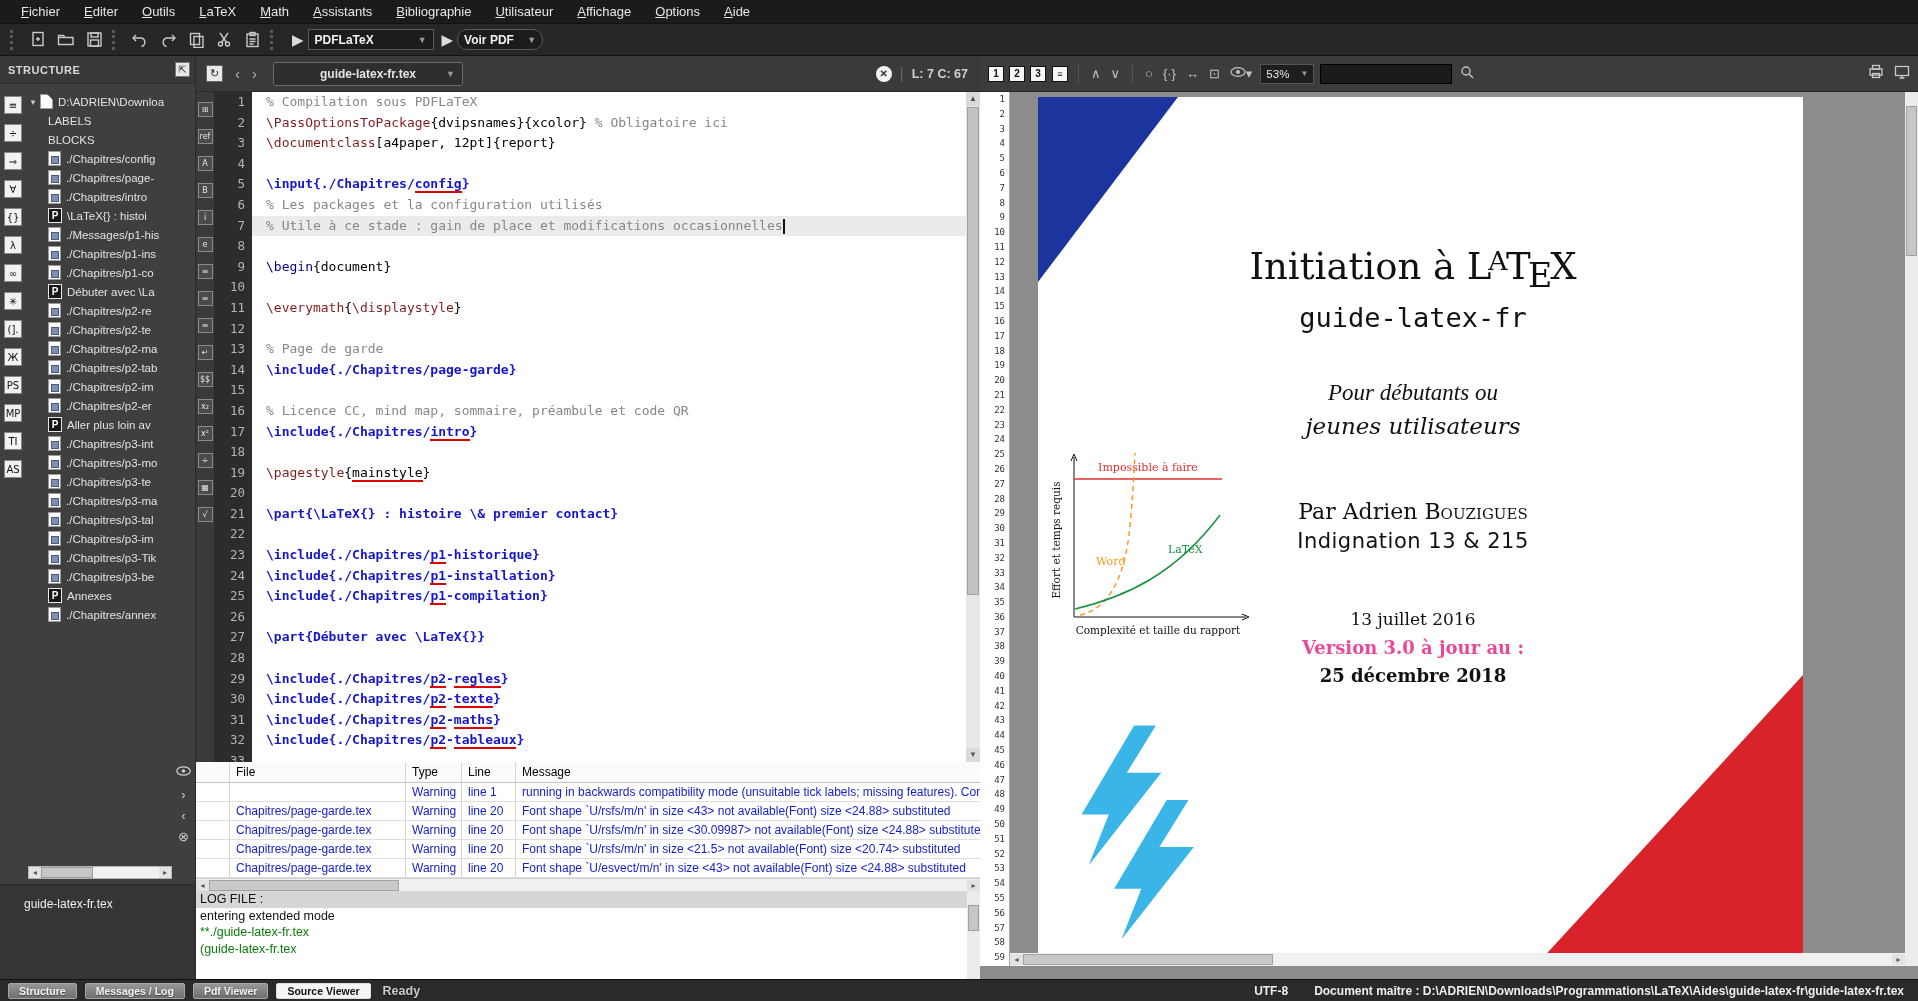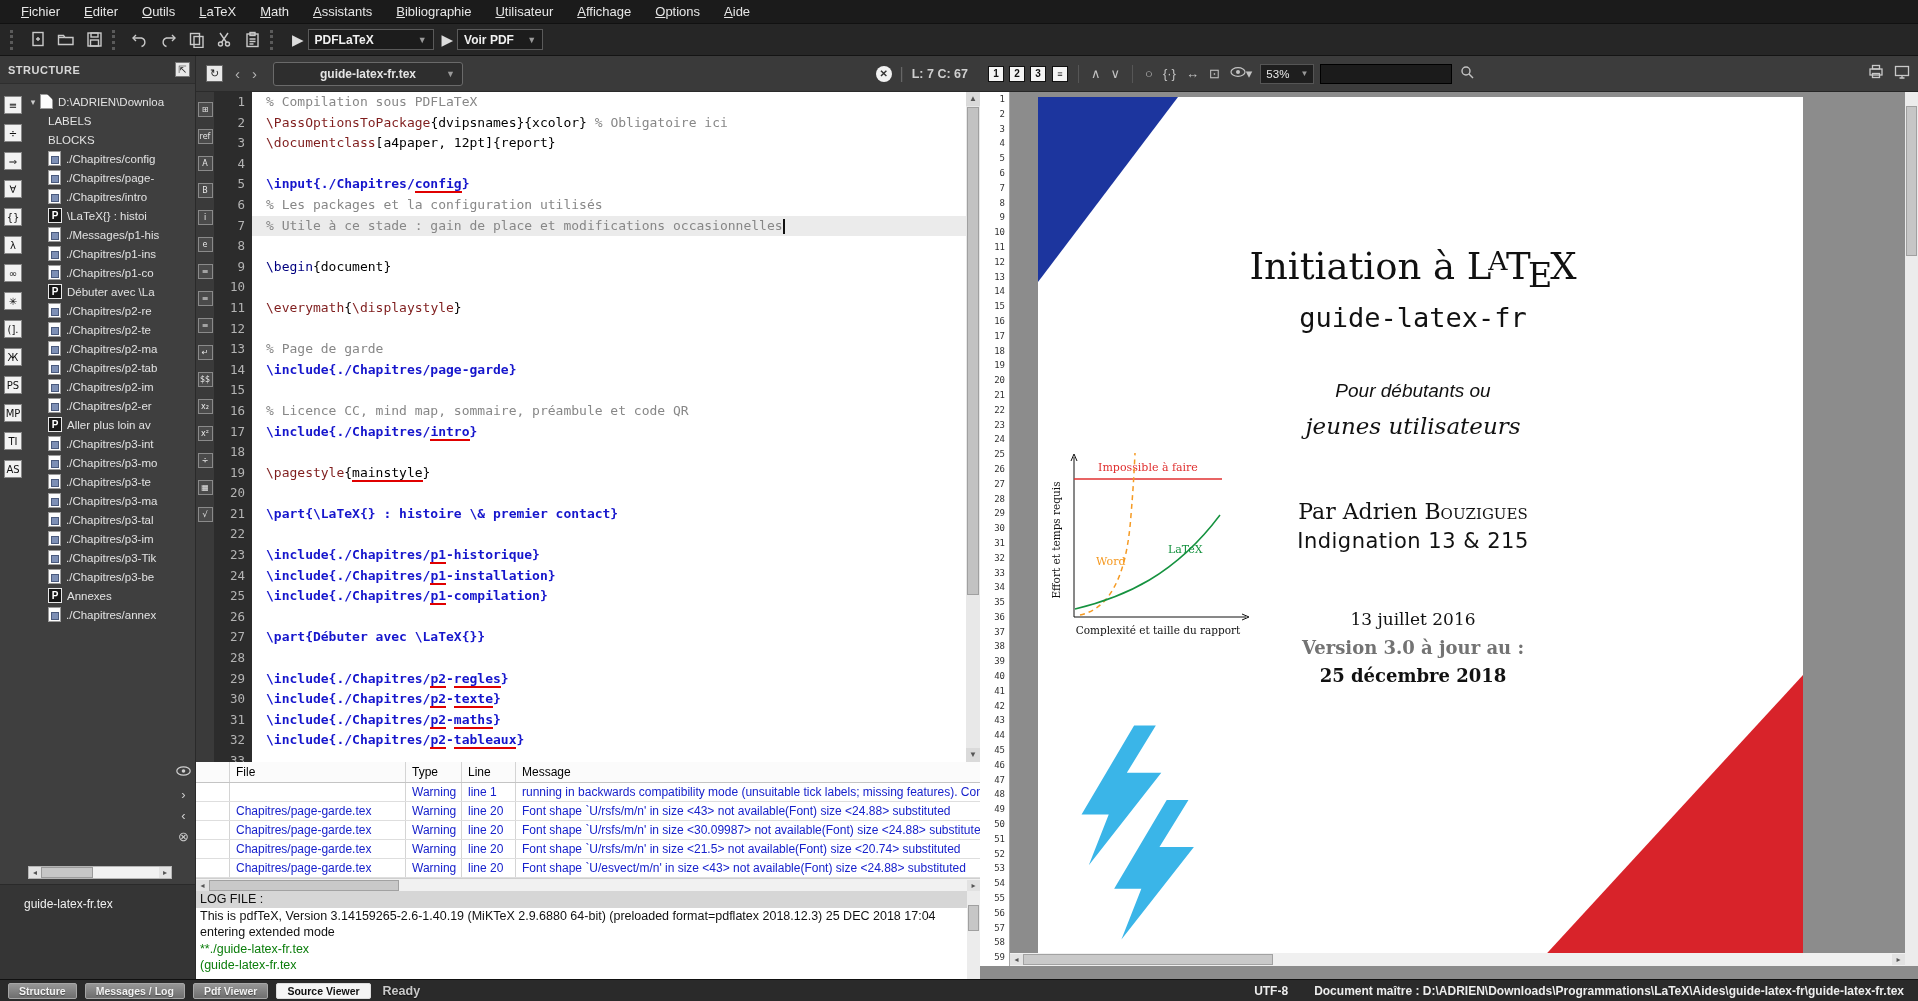--- a/index.html
+++ b/index.html
@@ -124,27 +124,27 @@
 
   
   #pdf-page{position:absolute;left:28px;top:5px;width:765px;height:866px;background:#fff;}
   #corner-blue{position:absolute;left:0;top:0;width:140px;height:185px;background:#1c359e;clip-path:polygon(0 0,100% 0,0 100%);}
   #corner-red{position:absolute;right:0;bottom:0;width:265px;height:288px;background:#d8232a;clip-path:polygon(100% 0,100% 100%,0 100%);}
   .pg-center{position:absolute;left:115px;width:520px;text-align:center;}
   #pg-title{top:148px;font-family:"DejaVu Serif",serif;font-size:37px;color:#111;}
   .latex-logo .lxA{font-size:0.72em;vertical-align:0.35em;margin-left:-0.12em;margin-right:-0.06em;}
   .latex-logo .lxE{font-size:0.9em;vertical-align:-0.24em;margin-left:-0.08em;margin-right:-0.06em;}
   #pg-sub{top:205px;font-family:"DejaVu Sans Mono",monospace;font-size:27px;color:#111;}
-  #pg-tag1{top:283px;font-family:Liberation Sans, sans-serif;font-style:italic;font-size:19px;color:#111;}
+  #pg-tag1{top:283px;font-family:Liberation Serif, serif;font-style:italic;font-size:23px;color:#111;}
   #pg-tag2{top:316px;font-family:"DejaVu Serif",serif;font-style:italic;font-size:23px;color:#111;}
   #pg-by{top:402px;font-family:"DejaVu Serif",serif;font-size:22px;color:#111;}
   #pg-by .sc-name{font-variant:small-caps;}
   #pg-handle{top:432px;font-family:"DejaVu Sans",sans-serif;font-size:21px;letter-spacing:0.5px;color:#111;}
   #pg-date{top:512px;font-family:"DejaVu Serif",serif;font-size:17px;color:#111;}
-  #pg-ver1{top:540px;font-family:"DejaVu Serif",serif;font-weight:bold;font-size:18px;color:#737373;}
+  #pg-ver1{top:540px;font-family:"DejaVu Serif",serif;font-weight:bold;font-size:18px;color:#ec4899;}
   #pg-ver2{top:568px;font-family:"DejaVu Serif",serif;font-weight:bold;font-size:18px;color:#111;}
   #pg-chart{position:absolute;left:12px;top:348px;}
   #pg-bolt{position:absolute;left:38px;top:625px;}
 
   
   #statusbar{position:absolute;left:0;top:979px;width:1918px;height:22px;background:#2a2a2a;display:flex;align-items:center;border-top:1px solid #111;}
   .sb-tab{height:16px;margin-left:8px;padding:0 10px;background:linear-gradient(#969696,#6e6e6e);border:1px solid #a5a5a5;border-radius:2px;color:#f2f2f2;font-size:10.5px;font-weight:bold;display:flex;align-items:center;text-shadow:0 1px 1px #444;}
   .sb-tab.active{background:#f5f5f5;color:#111;text-shadow:none;border-color:#ddd;}
   #status-ready{color:#c9c9c9;font-size:12.5px;font-weight:bold;margin-left:12px;text-shadow:0 1px 1px #111;}
   #status-right{margin-left:auto;display:flex;gap:26px;padding-right:14px;color:#ededed;font-size:12px;font-weight:bold;white-space:nowrap;}
@@ -220,21 +220,21 @@
         <path d="M5.5 8h6M5.5 10.5h6M5.5 13h4"></path>
       </svg>
     </span>
   <span class="tb-handle"></span>
   <span class="run-arrow">▶</span>
   <div class="combo" style="width:126px;">
     <span>PDFLaTeX</span>
       <span class="arr">▼</span>
   </div>
   <span class="run-arrow">▶</span>
-  <div class="combo" style="width:86px;">
+  <div class="combo" style="width:86px;border-radius:10px;">
     <span>Voir PDF</span>
       <span class="arr">▼</span>
   </div>
 </div>
 
 <div id="left-panel">
   <div id="structure-header">
     <span id="structure-title">STRUCTURE</span>
     <span id="structure-detach">⇱</span>
   </div>
@@ -566,21 +566,20 @@
     </div>
   <div id="msg-hscroll">
     <span class="sb-arr">◂</span>
     <span class="sb-thumb"></span>
     <span class="sb-sp"></span>
     <span class="sb-arr">▸</span>
   </div>
   <div id="log">
     <div id="log-inner">
         <div class="logline hl">LOG FILE :</div>
-        <div class="logline">This is pdfTeX, Version 3.14159265-2.6-1.40.19 (MiKTeX 2.9.6880 64-bit) (preloaded format=pdflatex 2018.12.3) 25 DEC 2018 17:04</div>
         <div class="logline">entering extended mode</div>
         <div class="logline green">**./guide-latex-fr.tex</div>
         <div class="logline green">(guide-latex-fr.tex</div>
       </div>
     <div id="log-vscroll">
         <div id="log-vthumb"></div>
       </div>
   </div>
 </div>
 

